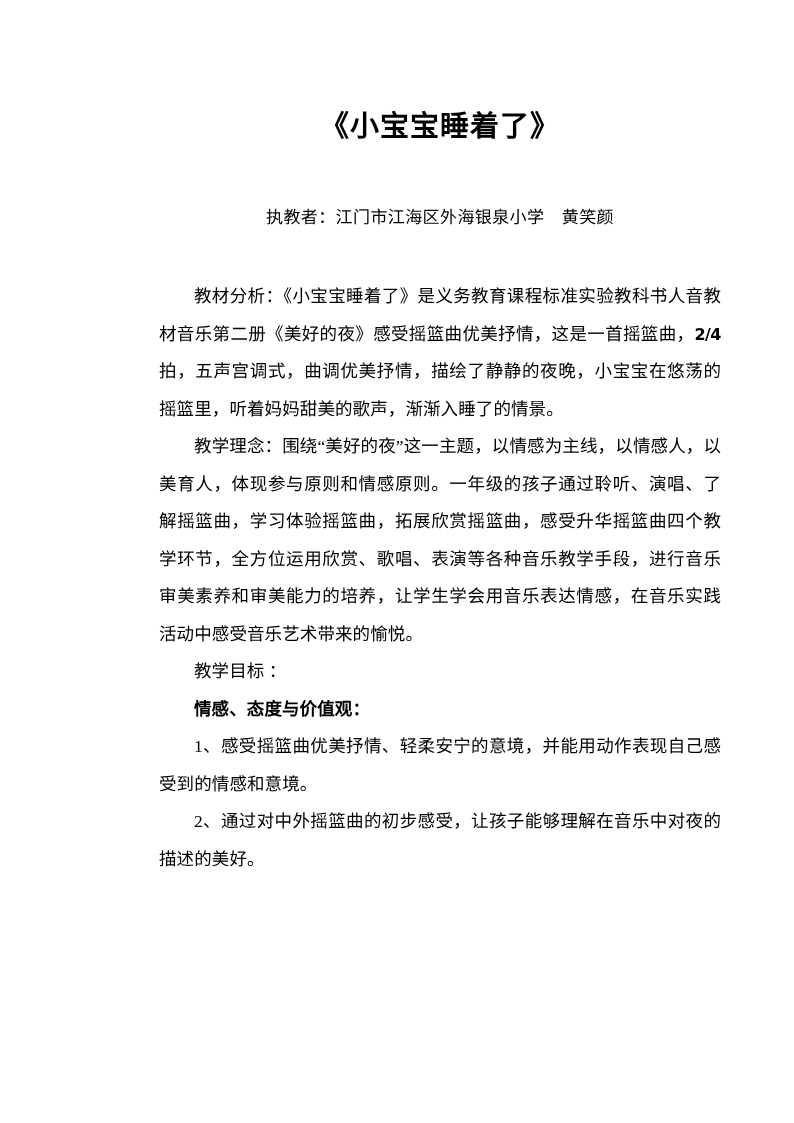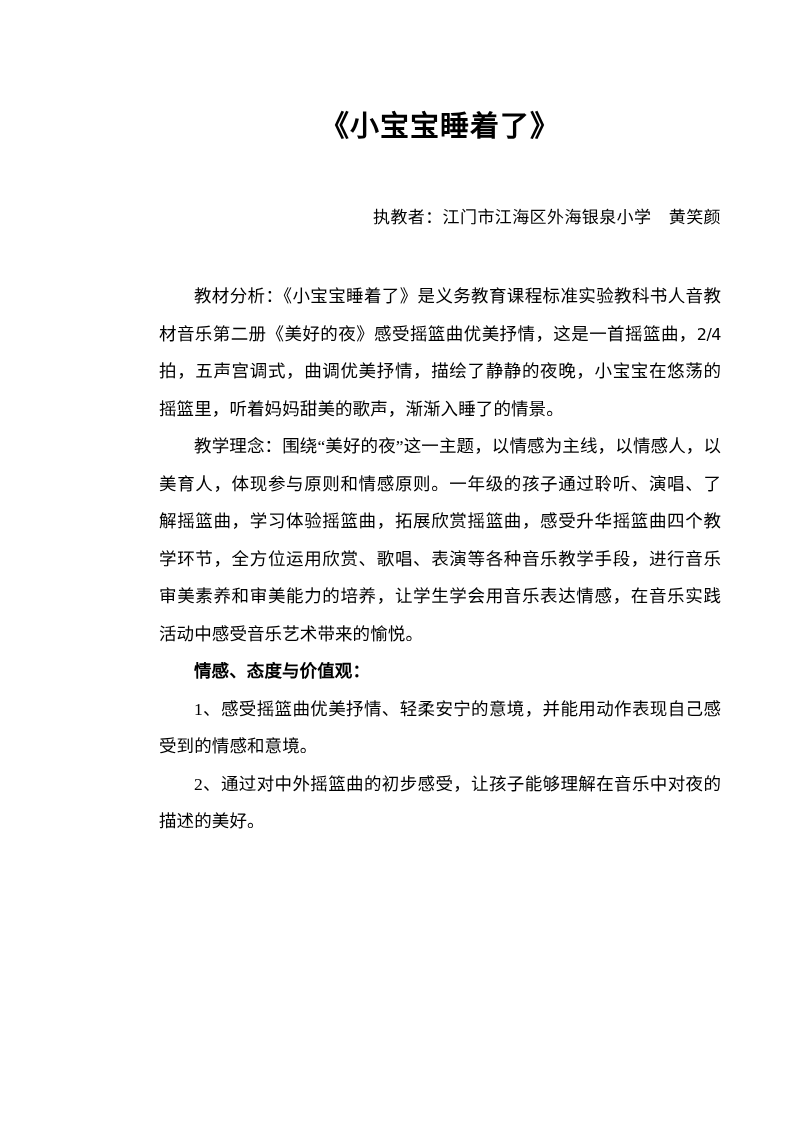--- a/index.html
+++ b/index.html
@@ -37,21 +37,21 @@
     font-size: 29px;
     line-height: 1;
     letter-spacing: 1px;
     margin: 0;
     padding-top: 100px;
     white-space: nowrap;
   }
 
   
   .doc-subtitle {
-    text-align: right;
+    text-align: center;
     font-size: 17px;
     line-height: 1;
     margin: 0;
     padding-top: 68px;
     letter-spacing: 0.4px;
     white-space: pre;
   }
 
   
   .body-block {
@@ -76,21 +76,21 @@
     text-indent: 2em;
   }
 
   .semi-bold {
     font-weight: bold;
   }
 
   
   .meter {
     font-family: "DejaVu Sans", "Liberation Sans", sans-serif;
-    font-weight: normal;
+    font-weight: bold;
     font-size: 16px;
     letter-spacing: -0.5px;
   }
 </style>
 </head>
 <body>
 
 <div class="page">
 
   <div class="content">
@@ -100,20 +100,21 @@
     <p class="doc-subtitle">执教者：江门市江海区外海银泉小学　黄笑颜</p>
 
     <div class="body-block">
 
       <p class="para indent"></p>
 
       <p class="para indent"><span>教材分析：《小宝宝睡着了》是义务教育课程标准实验教科书人音教材音乐第二册《美好的夜》感受摇篮曲优美抒情，这是一首摇篮曲，</span><span class="meter">2/4</span><span>拍，五声宫调式，曲调优美抒情，描绘了静静的夜晚，小宝宝在悠荡的摇篮里，听着妈妈甜美的歌声，渐渐入睡了的情景。</span></p>
 
       <p class="para indent">教学理念：围绕“美好的夜”这一主题，以情感为主线，以情感人，以美育人，体现参与原则和情感原则。一年级的孩子通过聆听、演唱、了解摇篮曲，学习体验摇篮曲，拓展欣赏摇篮曲，感受升华摇篮曲四个教学环节，全方位运用欣赏、歌唱、表演等各种音乐教学手段，进行音乐审美素养和审美能力的培养，让学生学会用音乐表达情感，在音乐实践活动中感受音乐艺术带来的愉悦。</p>
 
+      <p class="para indent">教学目标 ：</p>
 
       <p class="para indent semi-bold">情感、态度与价值观：</p>
 
       <p class="para indent">1、感受摇篮曲优美抒情、轻柔安宁的意境，并能用动作表现自己感受到的情感和意境。</p>
 
       <p class="para indent">2、通过对中外摇篮曲的初步感受，让孩子能够理解在音乐中对夜的描述的美好。</p>
 
 
     </div>
   </div>

